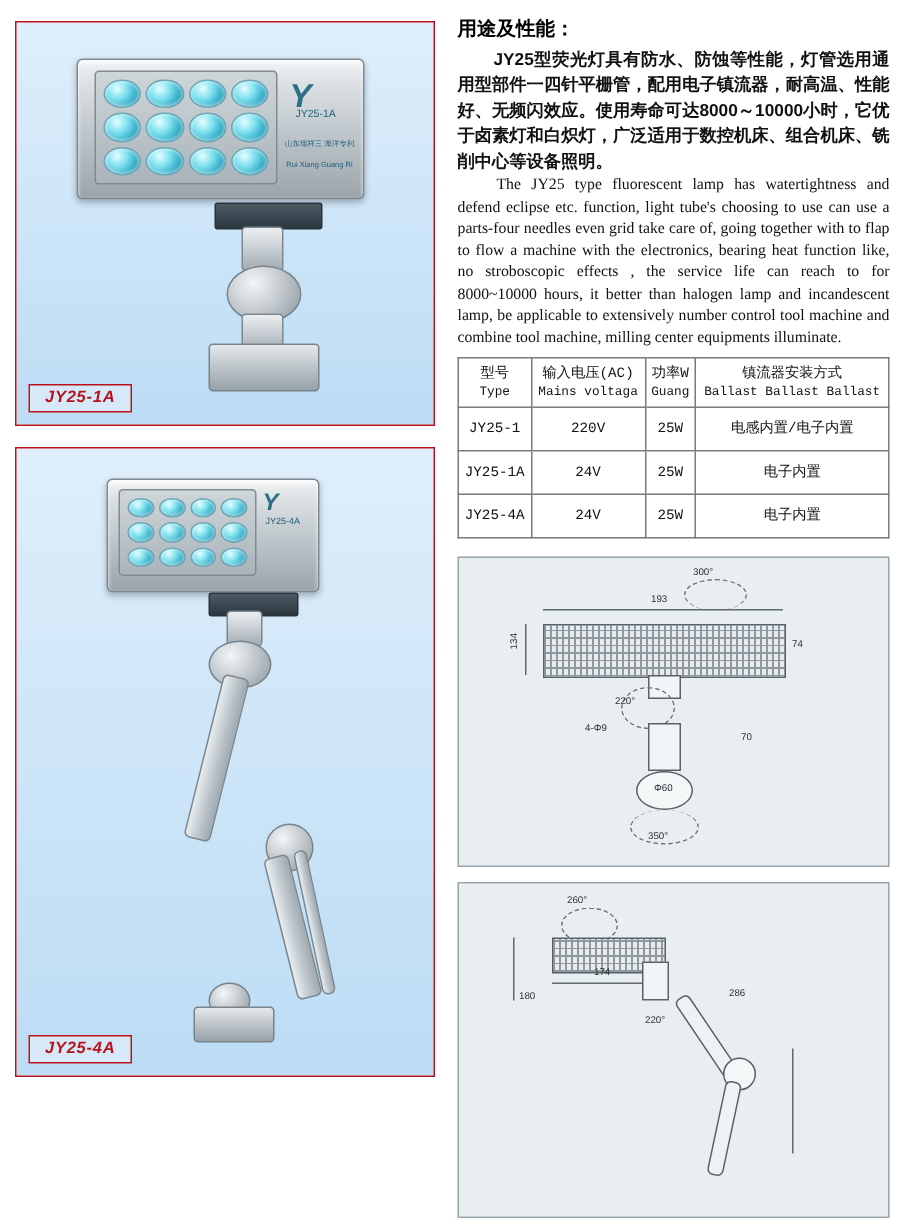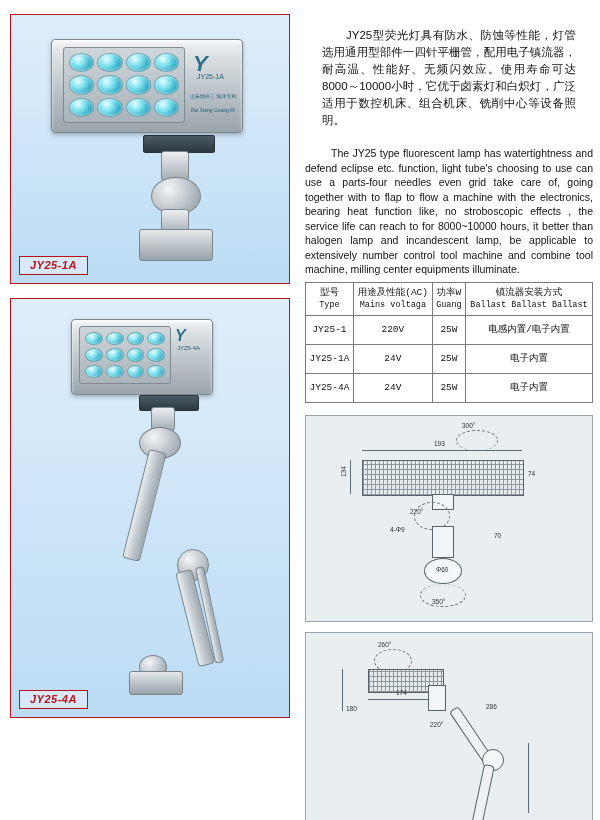--- a/index.html
+++ b/index.html
@@ -90,23 +90,23 @@
   }
   .dark-strip{
     position:absolute;background:linear-gradient(180deg,#4b5a63,#2c3840);
     border:1px solid #27323a;border-radius:2px;
   }
 
   
   .right-col{position:absolute;left:305px;top:10px;width:288px;}
 
   .cn-title{font-size:13px;font-weight:bold;color:#000;margin:0 0 4px 0;}
-  .cn-body{font-size:11.5px;line-height:17px;text-align:justify;margin:17px;}
+  .cn-body{font-size:11.5px;line-height:17px;text-align:justify;margin:0;font-weight:bold;}
   .usage-label{font-size:11.5px;margin:9px 0 2px 0;}
-  .en-body{font-size:10.5px;line-height:14.5px;text-align:justify;margin:0;}
+  .en-body{font-size:10.5px;line-height:14.5px;text-align:justify;margin:0;font-family:Liberation Serif, serif;}
 
   .tech-title{
     margin-top:12px;
     display:inline-block;
     background:#2f7fc1;
     color:#fff;
     font-size:11px;
     padding:2px 8px 3px 8px;
     font-weight:bold;
   }
@@ -221,34 +221,35 @@
       <div class="arm" style="left:184px;top:268px;width:7px;height:96px;transform:rotate(-12deg);transform-origin:top center;"></div>
       <div class="joint" style="left:128px;top:356px;width:26px;height:22px;"></div>
       <div class="base" style="left:118px;top:372px;width:52px;height:22px;"></div>
 
       <div class="caption">JY25-4A</div>
     </div>
   </div>
 
   <div class="right-col">
 
+    <h1 class="cn-title">用途及性能：</h1>
     <p class="cn-body" style="text-indent:24px;">JY25型荧光灯具有防水、防蚀等性能，灯管选用通用型部件一四针平栅管，配用电子镇流器，耐高温、性能好、无频闪效应。使用寿命可达8000～10000小时，它优于卤素灯和白炽灯，广泛适用于数控机床、组合机床、铣削中心等设备照明。</p>
 
     <p class="en-body" style="text-indent:26px;">The JY25 type fluorescent lamp has watertightness and defend eclipse etc. function, light tube's choosing to use can use a parts-four needles even grid take care of, going together with to flap to flow a machine with the electronics, bearing heat function like, no stroboscopic effects , the service life can reach to for 8000~10000 hours, it better than halogen lamp and incandescent lamp, be applicable to extensively number control tool machine and combine tool machine, milling center equipments illuminate.</p>
 
 
     <table class="tech">
       <thead>
         <tr>
           <th>
             <span>型号</span>
             <span class="th2">Type</span>
           </th>
           <th>
-            <span>用途及性能(AC)</span>
+            <span>输入电压(AC)</span>
             <span class="th2">Mains voltaga</span>
           </th>
           <th>
             <span>功率W</span>
             <span class="th2">Guang</span>
           </th>
           <th>
             <span>镇流器安装方式</span>
             <span class="th2">Ballast Ballast Ballast</span>
           </th>

